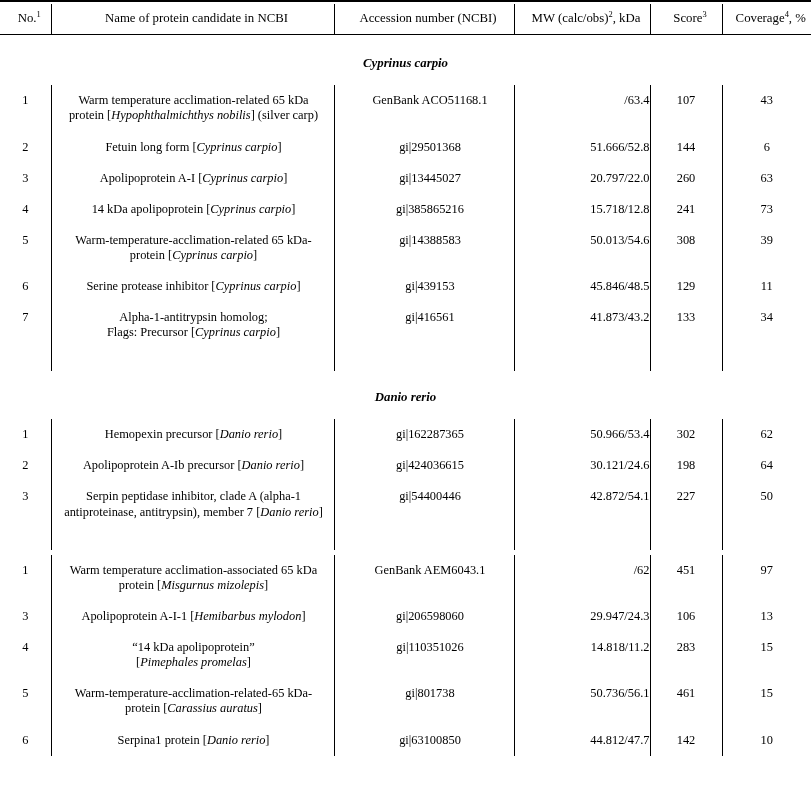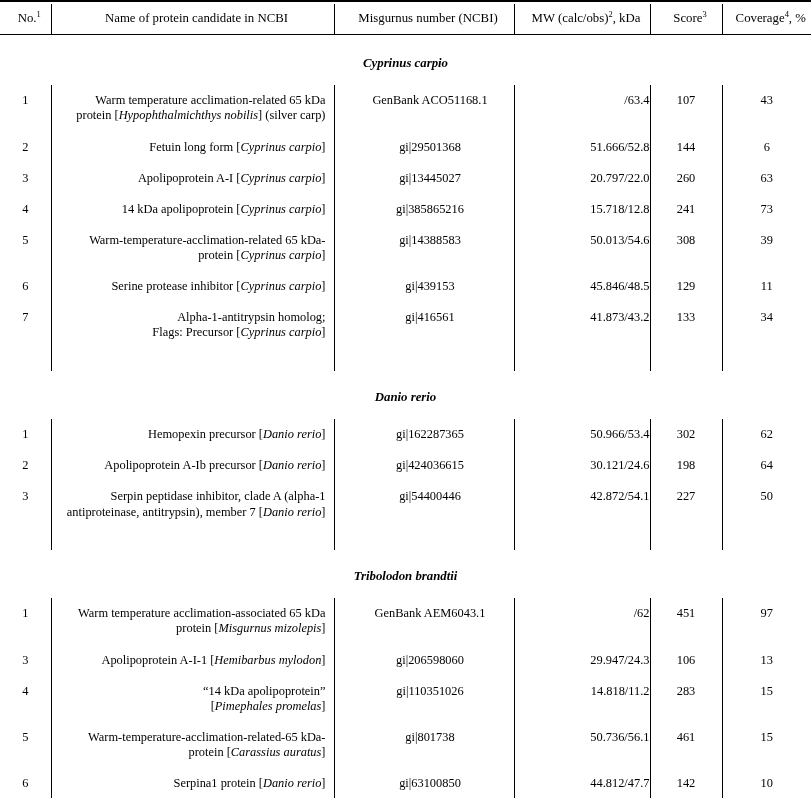--- a/index.html
+++ b/index.html
@@ -78,21 +78,21 @@
     padding-top: 8px;
     padding-bottom: 8px;
   }
 
   td.col-no {
     text-align: center;
     padding-left: 0;
     padding-right: 0;
   }
   td.col-name {
-    text-align: right;
+    text-align: center;
     padding-left: 10px;
     padding-right: 8px;
   }
   td.col-acc {
     text-align: center;
     padding-left: 18px;
     padding-right: 6px;
   }
   td.col-mw {
     text-align: right;
@@ -149,21 +149,21 @@
     </colgroup>
 
     <thead>
       <tr>
         <td class="top-rule" colspan="6"></td>
       </tr>
       <tr id="header-row">
 
       <th class="col-head col-head-no"><span>No.</span><sup>1</sup></th>
           <th class="col-head col-head-name"><span>Name of protein candidate in NCBI</span></th>
-          <th class="col-head col-head-acc"><span>Misgurnus number (NCBI)</span></th>
+          <th class="col-head col-head-acc"><span>Accession number (NCBI)</span></th>
           <th class="col-head col-head-mw"><span>MW (calc/obs)</span><sup>2</sup><span>, kDa</span></th>
           <th class="col-head col-head-score"><span>Score</span><sup>3</sup></th>
           <th class="col-head col-head-coverage"><span>Coverage</span><sup>4</sup><span>, %</span></th>
         </tr>
       <tr>
         <td class="head-rule" colspan="6"></td>
       </tr>
     </thead>
 
     <tbody id="table-body">
@@ -272,23 +272,20 @@
           <td class="col-no"></td>
           <td class="col-name"></td>
           <td class="col-acc"></td>
           <td class="col-mw"></td>
           <td class="col-score"></td>
           <td class="col-cov"></td>
         </tr>
         <tr class="gap-row">
           <td colspan="6"></td>
         </tr>
-        <tr class="section-row">
-          <td colspan="6">Tribolodon brandtii</td>
-        </tr>
         <tr class="data-row">
           <td class="col-no">1</td>
           <td class="col-name">Warm temperature acclimation-associated 65 kDa protein [<i>Misgurnus mizolepis</i>]</td>
           <td class="col-acc">GenBank AEM6043.1</td>
           <td class="col-mw">/62</td>
           <td class="col-score">451</td>
           <td class="col-cov">97</td>
         </tr>
         <tr class="data-row">
           <td class="col-no">3</td>

